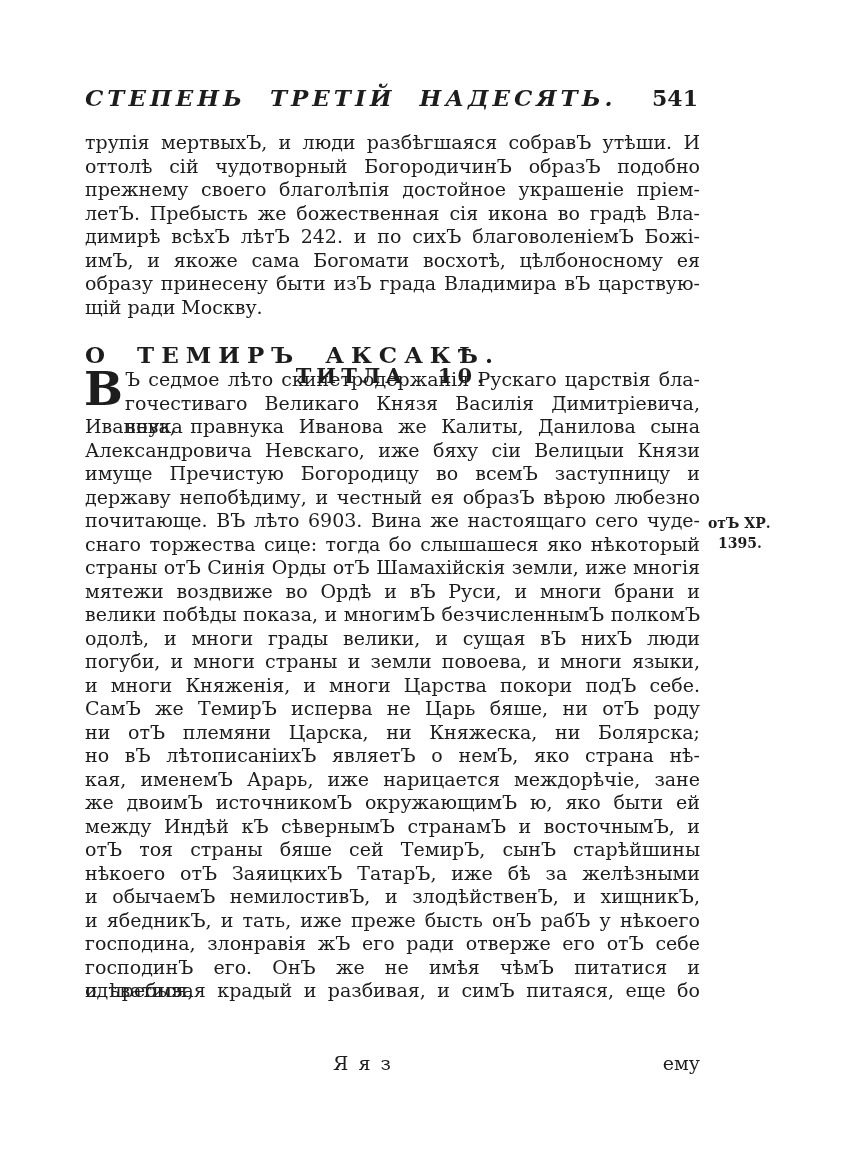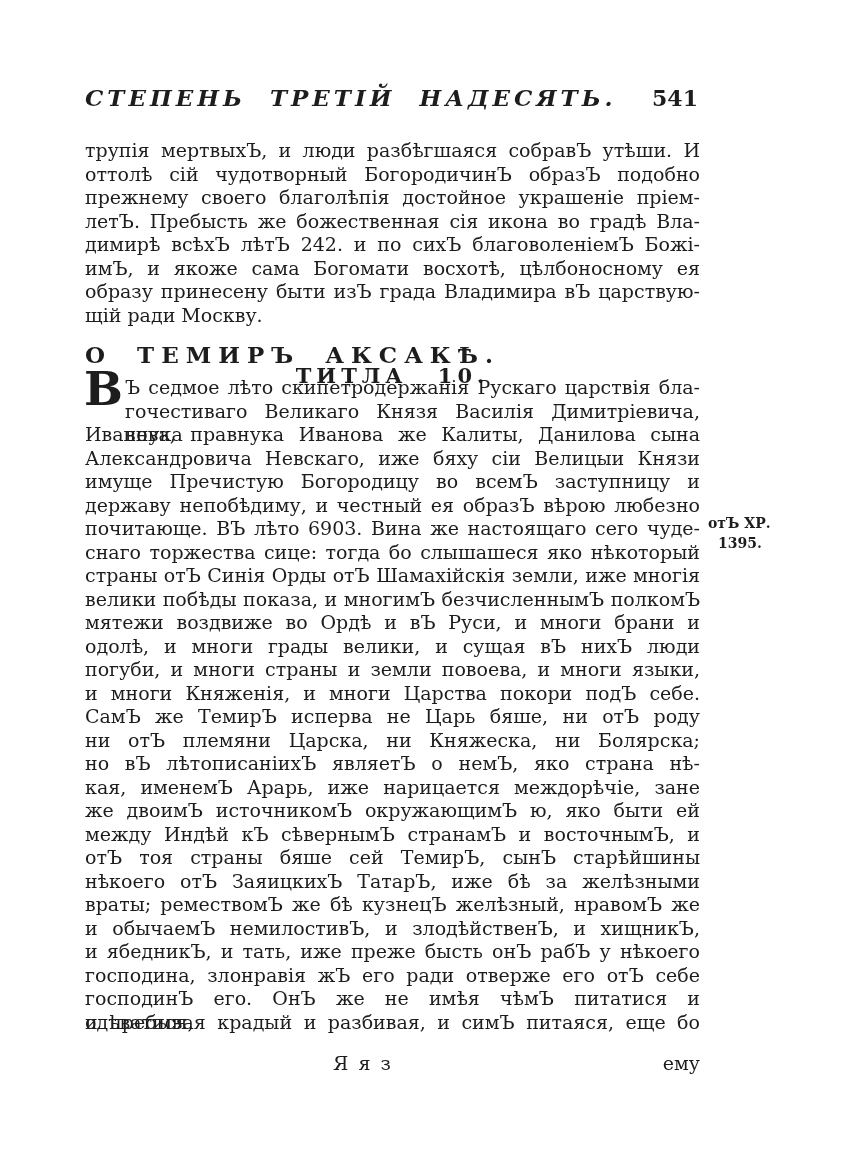--- a/index.html
+++ b/index.html
@@ -28,21 +28,20 @@
     top: 85px; left: 640px; width: 58px;
     text-align: right;
     font-size: 22px;
     font-weight: bold;
   }
   .para {
     position: absolute;
     left: 85px; width: 615px;
     font-size: 19px;
     line-height: 23.5px;
-    margin-top: 8px;
   }
   .para1 { top: 131px; }
   .para2 { top: 368px; }
   .tline {
     text-align: justify;
     text-align-last: justify;
     white-space: normal;
     height: 23.5px;
     overflow: visible;
   }
@@ -124,34 +123,33 @@
   <div class="para para2">
       <div class="tline" style="padding-left: 40px;">Ъ седмое лѣто скипетродержанія Рускаго царствія бла-</div>
       <div class="tline" style="padding-left: 40px;">гочестиваго Великаго Князя Василія Димитріевича, внука</div>
       <div class="tline">Иванова, правнука Иванова же Калиты, Данилова сына</div>
       <div class="tline">Александровича Невскаго, иже бяху сіи Велицыи Князи</div>
       <div class="tline">имуще Пречистую Богородицу во всемЪ заступницу и</div>
       <div class="tline">державу непобѣдиму, и честный ея образЪ вѣрою любезно</div>
       <div class="tline">почитающе. ВЪ лѣто 6903. Вина же настоящаго сего чуде-</div>
       <div class="tline">снаго торжества сице: тогда бо слышашеся яко нѣкоторый</div>
       <div class="tline">страны отЪ Синія Орды отЪ Шамахійскія земли, иже многія</div>
+      <div class="tline">мятежи воздвиже во Ордѣ и вЪ Руси, и многи брани и</div>
       <div class="tline">велики побѣды показа, и многимЪ безчисленнымЪ полкомЪ</div>
-      <div class="tline">мятежи воздвиже во Ордѣ и вЪ Руси, и многи брани и</div>
       <div class="tline">одолѣ, и многи грады велики, и сущая вЪ нихЪ люди</div>
       <div class="tline">погуби, и многи страны и земли повоева, и многи языки,</div>
       <div class="tline">и многи Княженія, и многи Царства покори подЪ себе.</div>
       <div class="tline">СамЪ же ТемирЪ исперва не Царь бяше, ни отЪ роду</div>
       <div class="tline">ни отЪ племяни Царска, ни Княжеска, ни Болярска;</div>
       <div class="tline">но вЪ лѣтописаніихЪ являетЪ о немЪ, яко страна нѣ-</div>
       <div class="tline">кая, именемЪ Арарь, иже нарицается междорѣчіе, зане</div>
       <div class="tline">же двоимЪ источникомЪ окружающимЪ ю, яко быти ей</div>
       <div class="tline">между Индѣй кЪ сѣвернымЪ странамЪ и восточнымЪ, и</div>
       <div class="tline">отЪ тоя страны бяше сей ТемирЪ, сынЪ старѣйшины</div>
       <div class="tline">нѣкоего отЪ ЗаяицкихЪ ТатарЪ, иже бѣ за желѣзными</div>
-      <div class="tline">враты; ремествомЪ же бѣ кузнецЪ желѣзный, нравомЪ же</div>
       <div class="tline">и обычаемЪ немилостивЪ, и злодѣйственЪ, и хищникЪ,</div>
       <div class="tline">и ябедникЪ, и тать, иже преже бысть онЪ рабЪ у нѣкоего</div>
       <div class="tline">господина, злонравія жЪ его ради отверже его отЪ себе</div>
       <div class="tline">господинЪ его. ОнЪ же не имѣя чѣмЪ питатися и одѣватися,</div>
       <div class="tline">и пребывая крадый и разбивая, и симЪ питаяся, еще бо</div>
     </div>
 
   <div class="margin-note">
     <div class="mn1">отЪ ХР.</div>
     <div class="mn2">1395.</div>

